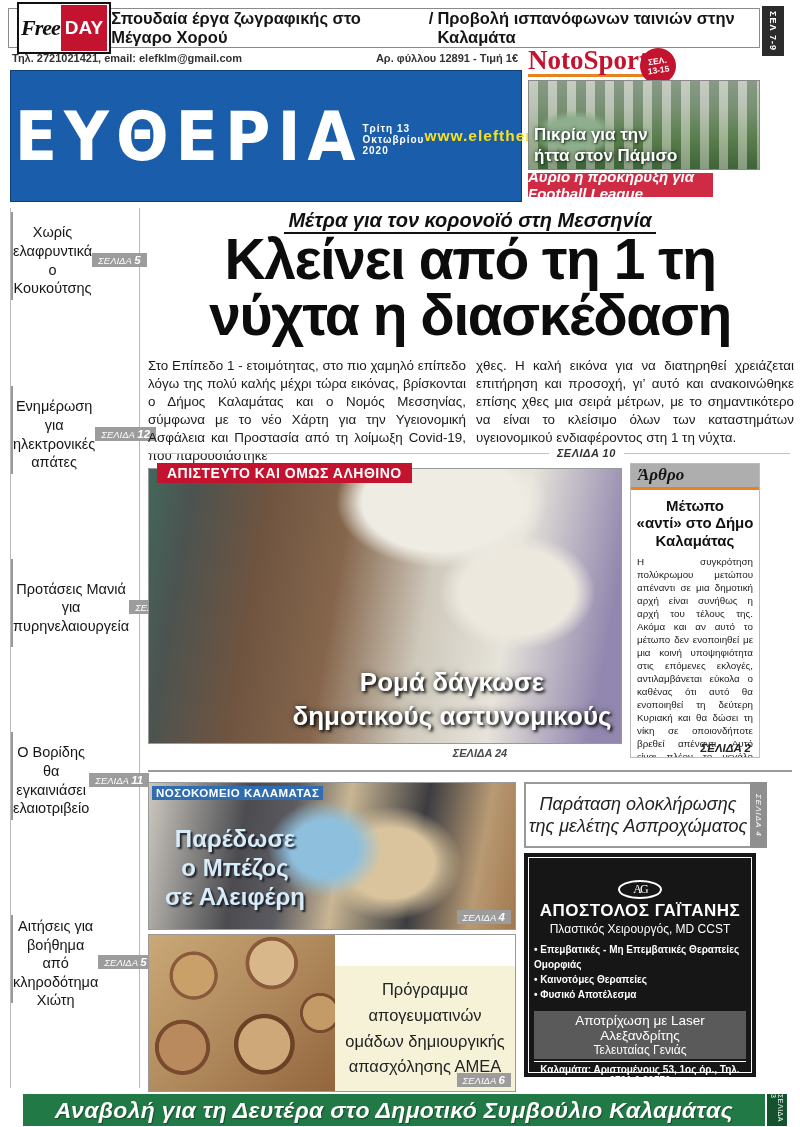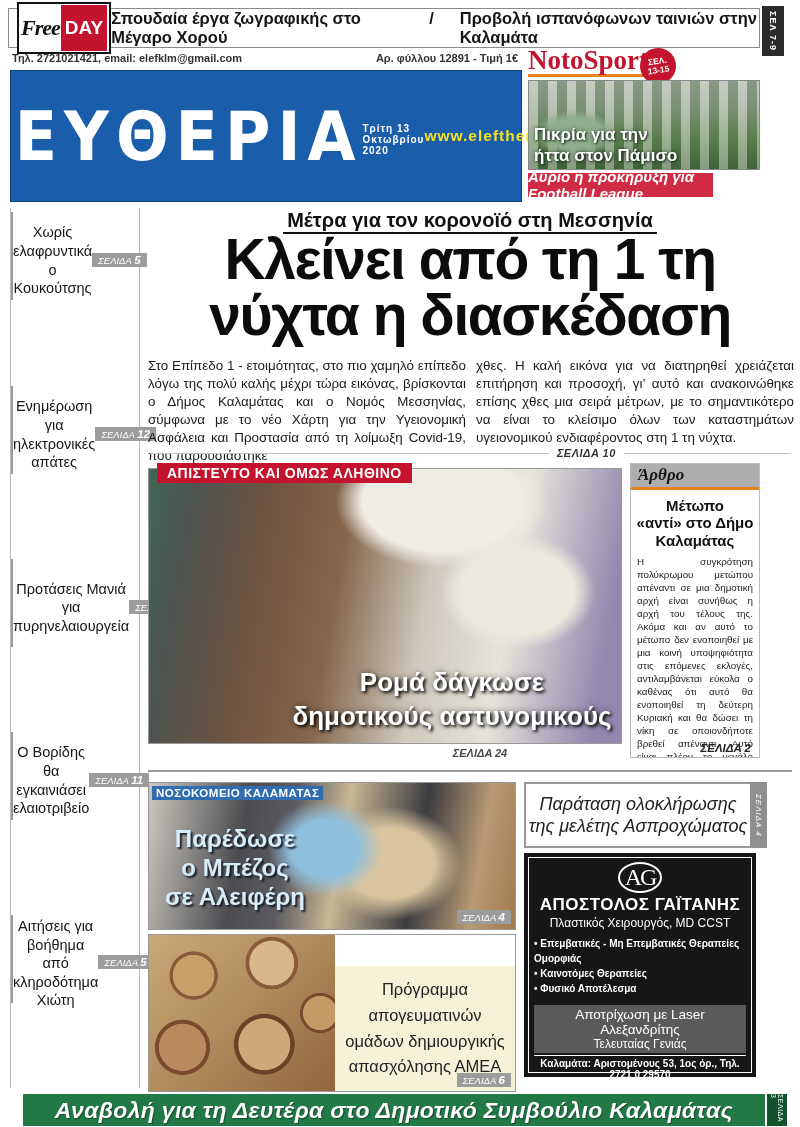--- a/index.html
+++ b/index.html
@@ -9,21 +9,21 @@
 
   
   #topbar{left:8px;top:8px;width:750px;height:38px;border:1px solid #8a8a8a;
           display:flex;align-items:center;background:#fff;}
   #freeday{display:inline-flex;align-items:center;border:2px solid #111;margin-left:8px;
            padding:1px 2px;background:#fff;}
   #freeday .free{font-family:"Liberation Serif",serif;font-weight:700;font-style:italic;
                  font-size:22px;color:#111;letter-spacing:-1px;}
   #freeday .day{background:#c3132e;color:#fff;font-weight:700;font-size:19px;
                 padding:12px 4px;margin-left:1px;}
-  #topbar-items{flex:1;display:flex;justify-content:center;gap:26px;font-size:16.5px;
+  #topbar-items{flex:1;display:flex;justify-content:center;gap:4px;font-size:16.5px;
                 font-weight:700;color:#151515;}
   #badge-top{left:762px;top:6px;width:22px;height:50px;background:#2b2b2b;color:#fff;
              writing-mode:vertical-rl;font-size:9px;font-weight:700;display:flex;
              align-items:center;justify-content:center;letter-spacing:1px;}
 
   
   #contact-row{left:12px;top:52px;width:506px;display:flex;justify-content:space-between;
                font-size:11px;font-weight:700;color:#333;}
   #masthead{left:10px;top:70px;width:510px;height:130px;background:#1a5dab;
             border:1px solid #0d3f7a;display:flex;flex-direction:row;align-items:center;
@@ -69,21 +69,21 @@
                  linear-gradient(180deg,#b6b2a6 0%,#9a948a 40%,#5d564e 72%,#3a3a3c 100%);}
   .ph-card{background:linear-gradient(135deg,#8a7a6a 0%,#5a5560 30%,#3e3e48 45%,#b8bcc2 62%,#9aa0a8 80%,#7c8088 100%);}
   .ph-manias{background:radial-gradient(ellipse 40% 30% at 52% 30%, #b99a7d 0 55%, transparent 75%),
              linear-gradient(180deg,#c8a84a 0%,#b89038 45%,#3a3f4a 78%,#2a2f3a 100%);}
   .ph-voridis{background:radial-gradient(ellipse 42% 34% at 50% 40%, #c4ab8e 0 52%, transparent 72%),
               linear-gradient(180deg,#93a37a 0%,#77895f 55%,#4b5b44 85%,#39463a 100%);}
   .ph-building{background:linear-gradient(180deg, rgba(255,255,255,0) 55%, rgba(250,248,242,.85) 56% 80%, rgba(200,195,182,.9) 100%),
                repeating-linear-gradient(180deg,#cac4b4 0 6px,#a8a292 6px 9px);}
 
   
-  #kicker{left:148px;top:209px;width:644px;text-align:center;}
+  #kicker{left:148px;top:209px;width:644px;text-align:center;font-style:italic;}
   #kicker span{font-size:20px;font-weight:700;border-bottom:2px solid #111;padding:0 4px 1px;}
   #headline{left:148px;top:231px;width:644px;text-align:center;font-weight:700;
             font-size:57px;line-height:0.99;letter-spacing:-1.5px;color:#0c0c0c;}
   #lead-body{left:148px;top:357px;width:646px;display:flex;gap:10px;}
   #lead-body div{width:318px;font-size:13.4px;line-height:1.34;text-align:justify;color:#1a1a1a;}
   #lead-ref{left:150px;top:447px;width:640px;display:flex;align-items:center;gap:8px;}
   #lead-ref .lbl{font-size:11px;font-weight:700;font-style:italic;color:#333;letter-spacing:.5px;}
   #lead-ref .l1{flex:2.4;}#lead-ref .l2{flex:1;}
 
   
@@ -132,22 +132,22 @@
             display:flex;align-items:center;justify-content:center;text-align:center;
             font-style:italic;font-size:18px;color:#222;line-height:1.25;}
   #paratasi-badge{left:750px;top:782px;width:17px;height:66px;background:#8f8f8f;color:#fff;
                   writing-mode:vertical-rl;font-size:8px;font-style:italic;display:flex;
                   align-items:center;justify-content:center;letter-spacing:1px;}
 
   
   #ad{left:524px;top:853px;width:232px;height:224px;background:#161616;padding:4px;box-sizing:border-box;}
   #ad .inner{border:1.5px solid #fff;height:100%;box-sizing:border-box;color:#fff;
              text-align:center;padding:3px 5px;display:flex;flex-direction:column;}
-  #ad .mono{width:40px;height:40px;border:2px solid #fff;border-radius:50%;margin:1px auto 2px;
-            display:flex;align-items:center;justify-content:center;font-size:24px;
+  #ad .mono{width:40px;height:40px;border:2px solid #fff;border-radius:50%;margin:19px auto 2px;
+            display:flex;align-items:center;justify-content:center;font-size:12px;
             font-family:"Liberation Serif",serif;letter-spacing:-2px;}
   #ad .name{font-weight:700;font-size:17px;letter-spacing:.5px;}
   #ad .sub{font-size:12px;margin-top:1px;}
   #ad .rule{height:1px;background:#fff;margin:3px 0;}
   #ad .bullets{text-align:left;font-weight:700;font-size:10px;line-height:1.5;}
   #ad .laser{background:#5a5a5a;margin:3px 0 2px;padding:2px 1px;}
   #ad .laser .l1{font-size:13.5px;}
   #ad .laser .l2{font-size:12px;}
   #ad .addr{font-weight:700;font-size:10px;border-top:1px solid #fff;padding:2px 0;}
   #ad .web{font-size:8.5px;font-weight:700;border-top:1px solid #fff;padding-top:2px;}

